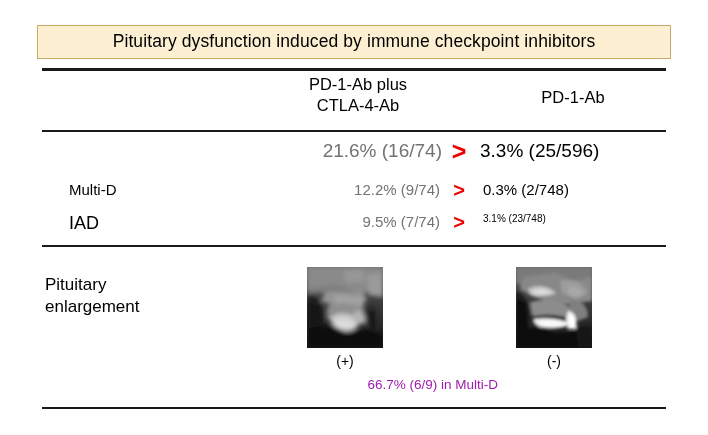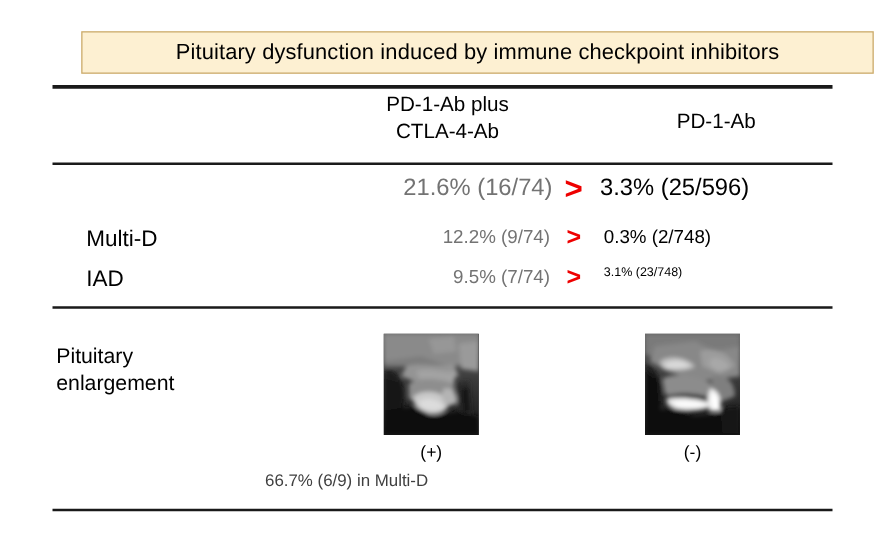--- a/index.html
+++ b/index.html
@@ -29,21 +29,20 @@
     left: 37px;
     top: 25px;
     width: 634px;
     height: 34px;
     box-sizing: border-box;
     background: #fdf0d2;
     border: 1px solid #c9a96a;
     display: flex;
     align-items: center;
     justify-content: center;
-    margin-left: 28px;
   }
   .title-banner .title-text {
     font-size: 17.5px;
     line-height: 1;
     letter-spacing: 0.1px;
     color: #000000;
     white-space: nowrap;
   }
 
   
@@ -94,21 +93,21 @@
   .row-iad     { top: 77px; height: 28px; }
 
   .row-label {
     position: absolute;
     left: 0;
     top: 0;
     white-space: nowrap;
     color: #000;
   }
   .row-overall .row-label { font-size: 19px;   left: 3px;  top: 1px; }
-  .row-multid  .row-label { font-size: 18px;   left: 27px; top: 3px; }
+  .row-multid  .row-label { font-size: 15px;   left: 27px; top: 3px; }
   .row-iad     .row-label { font-size: 18px;   left: 27px; top: 3px; }
 
   .val-combo {
     position: absolute;
     text-align: right;
     white-space: nowrap;
     color: #737373;
   }
   .row-overall .val-combo { font-size: 19px; left: 200px; width: 200px; top: 1px; }
   .row-multid  .val-combo { font-size: 15px; left: 200px; width: 198px; top: 3px; }
@@ -173,23 +172,23 @@
     white-space: nowrap;
   }
   .cap-left  { left: 253px; top: 105px; width: 100px; }
   .cap-right { left: 462px; top: 105px; width: 100px; }
 
   .imaging-note {
     position: absolute;
     left: 170px;
     top: 129px;
     width: 286px;
-    text-align: left;
+    text-align: right;
     font-size: 13.5px;
-    color: #404040;
+    color: #a21caf;
     white-space: nowrap;
   }
 </style>
 </head>
 <body>
 
 <div class="slide">
 
   <div class="title-banner">
     <span class="title-text">Pituitary dysfunction induced by immune checkpoint inhibitors</span>

